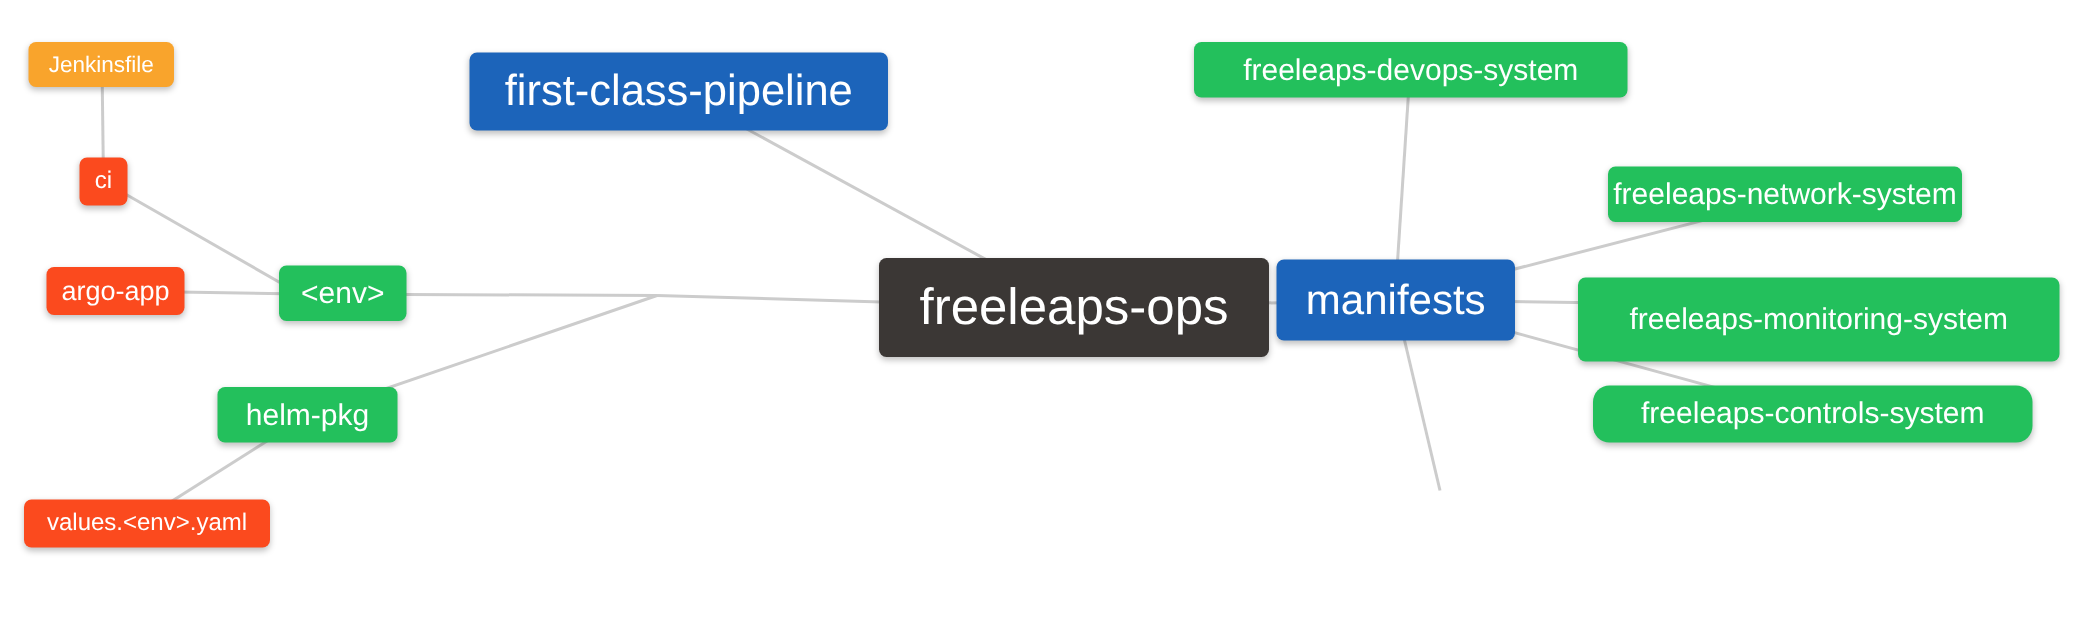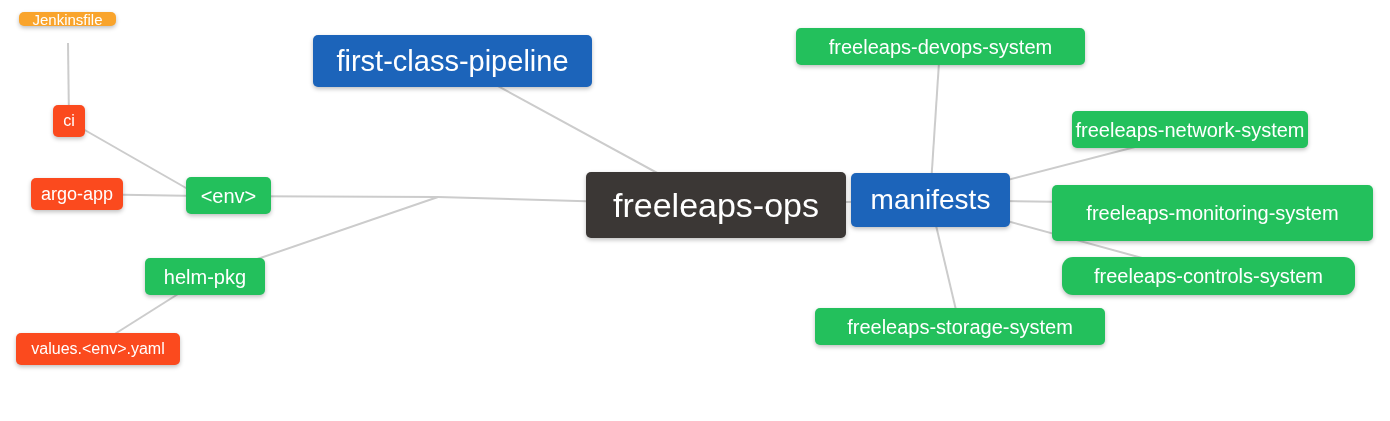--- a/index.html
+++ b/index.html
@@ -63,23 +63,22 @@
   <div class="node c-green" style="left:145px;top:258px;width:120px;height:37px;font-size:20px;">helm-pkg</div>
 
   <div class="node c-green" style="left:796px;top:28px;width:289px;height:37px;font-size:20px;">freeleaps-devops-system</div>
 
   <div class="node c-green" style="left:1072px;top:111px;width:236px;height:37px;font-size:20px;">freeleaps-network-system</div>
 
   <div class="node c-green" style="left:1052px;top:185px;width:321px;height:56px;font-size:20px;">freeleaps-monitoring-system</div>
 
   <div class="node c-green" style="left:1062px;top:257px;width:293px;height:38px;font-size:20px;border-radius:11px;">freeleaps-controls-system</div>
 
-  <div class="node c-green" style="left:815px;top:308px;width:290px;height:37px;font-size:20px;">freeleaps-storage-system</div>
 
   <div class="node c-red" style="left:53px;top:105px;width:32px;height:32px;font-size:16px;">ci</div>
 
   <div class="node c-red" style="left:31px;top:178px;width:92px;height:32px;font-size:18px;">argo-app</div>
 
   <div class="node c-red" style="left:16px;top:333px;width:164px;height:32px;font-size:16px;">values.&lt;env&gt;.yaml</div>
 
-  <div class="node c-amber" style="left:19px;top:12px;width:97px;height:14px;font-size:15px;">Jenkinsfile</div>
+  <div class="node c-amber" style="left:19px;top:28px;width:97px;height:30px;font-size:15px;">Jenkinsfile</div>
 
 </div>
 
 </body></html>

